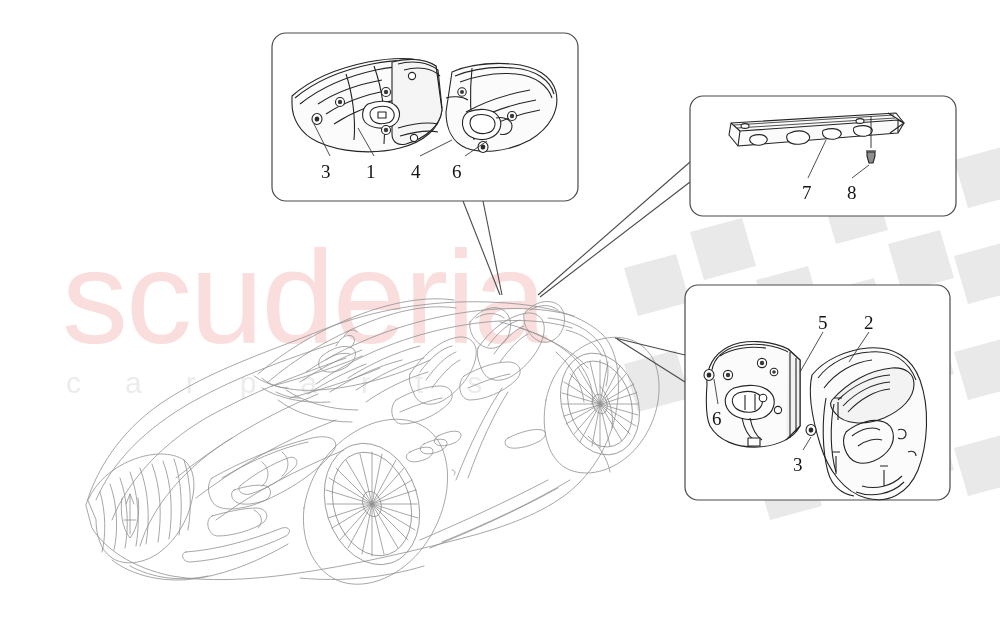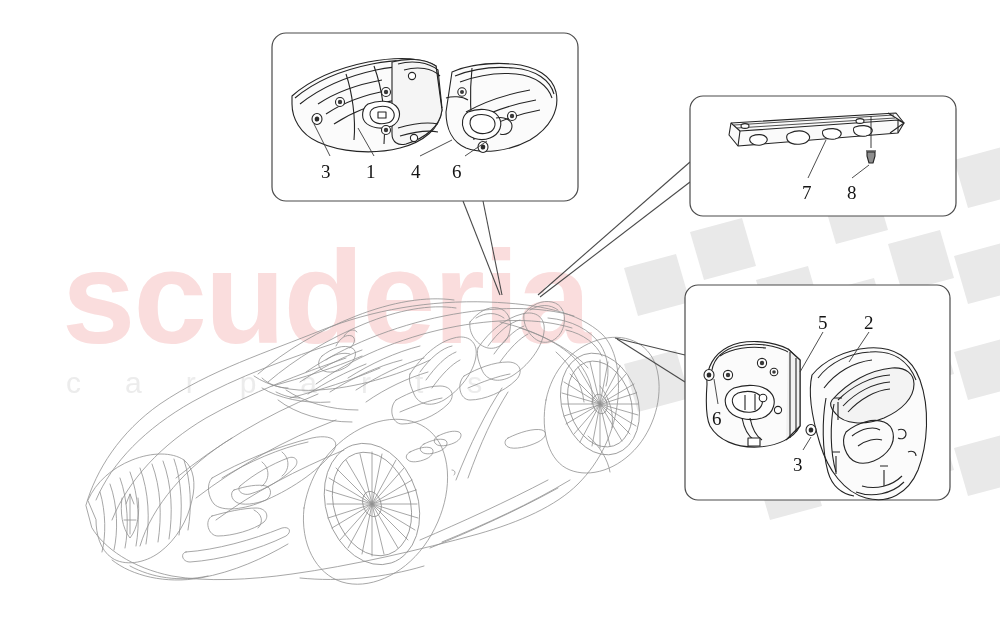--- a/index.html
+++ b/index.html
@@ -20,21 +20,21 @@
   .layer {
     position: absolute;
     left: 0;
     top: 0;
     width: 1000px;
     height: 632px;
   }
   .wm-text {
     position: absolute;
     font-family: "Liberation Sans", sans-serif;
-    font-weight: bold;
+    font-weight: normal;
     user-select: none;
   }
   #wm-main {
     left: 62px;
     top: 232px;
     font-size: 132px;
     letter-spacing: -2px;
     color: #fadddd;
     line-height: 1;
   }

